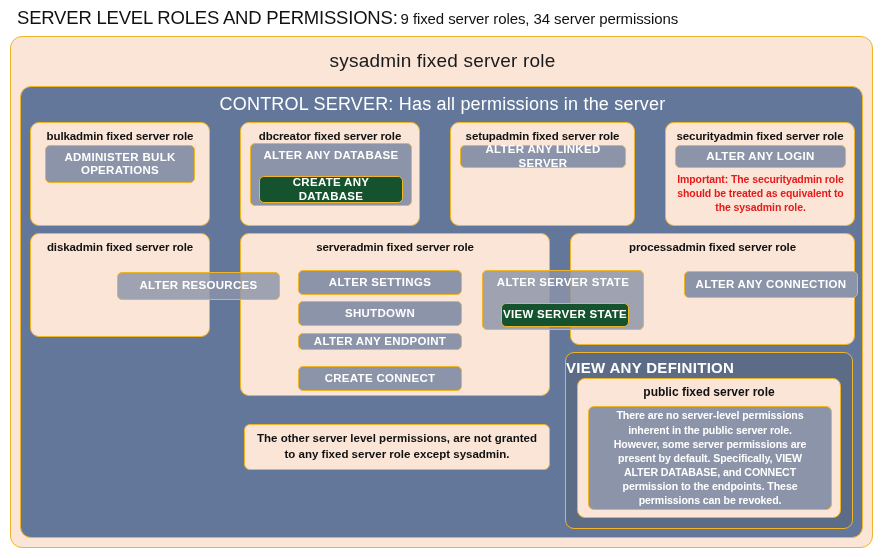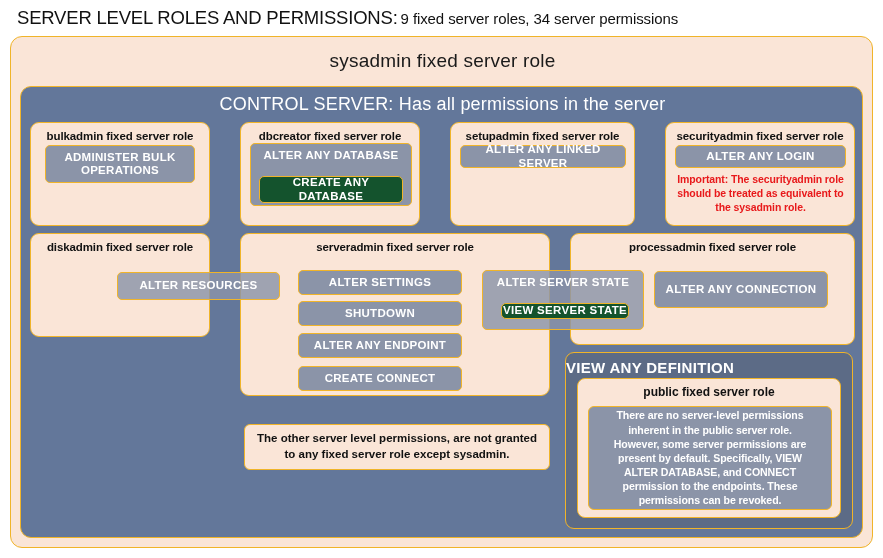--- a/index.html
+++ b/index.html
@@ -274,29 +274,29 @@
 </div>
 
 <div class="role-box" style="left:570px; top:233px; width:285px; height:112px;">
   <div class="role-title">processadmin  fixed server role</div>
 </div>
 
 <div class="perm translucent" style="left:117px; top:272px; width:163px; height:28px;">ALTER RESOURCES</div>
 
 <div class="perm" style="left:298px; top:270px; width:164px; height:25px;">ALTER SETTINGS</div>
 <div class="perm" style="left:298px; top:301px; width:164px; height:25px;">SHUTDOWN</div>
-<div class="perm" style="left:298px; top:333px; width:164px; height:25px;">ALTER ANY ENDPOINT</div>
+<div class="perm" style="left:298px; top:333px; width:164px; height:17px;">ALTER ANY ENDPOINT</div>
 <div class="perm" style="left:298px; top:366px; width:164px; height:25px;">CREATE  CONNECT</div>
 
 <div class="perm translucent" style="left:482px; top:270px; width:162px; height:60px;">
   <span style="position:absolute; left:0; top:5px; width:100%; text-align:center;">ALTER SERVER STATE</span>
 </div>
-<div class="perm dark" style="left:501px; top:303px; width:128px; height:16px;">VIEW SERVER STATE</div>
-
-<div class="perm" style="left:654px; top:271px; width:174px; height:37px;">ALTER ANY CONNECTION</div>
+<div class="perm dark" style="left:501px; top:303px; width:128px; height:24px;">VIEW SERVER STATE</div>
+
+<div class="perm" style="left:684px; top:271px; width:174px; height:27px;">ALTER ANY CONNECTION</div>
 
 <div id="other-perms-note">The other server level permissions,  are not granted to any fixed server role except sysadmin.</div>
 
 <div id="view-any-definition-panel">
   <div id="view-any-definition-label">VIEW ANY DEFINITION</div>
   <div id="public-role-box">
     <div id="public-role-title">public  fixed server role</div>
     <div id="public-role-text">There are no server-level permissions inherent in the public server role. However, some server permissions are present by default. Specifically, VIEW ALTER DATABASE, and CONNECT permission to the endpoints. These permissions can be revoked.</div>
   </div>
 </div>

